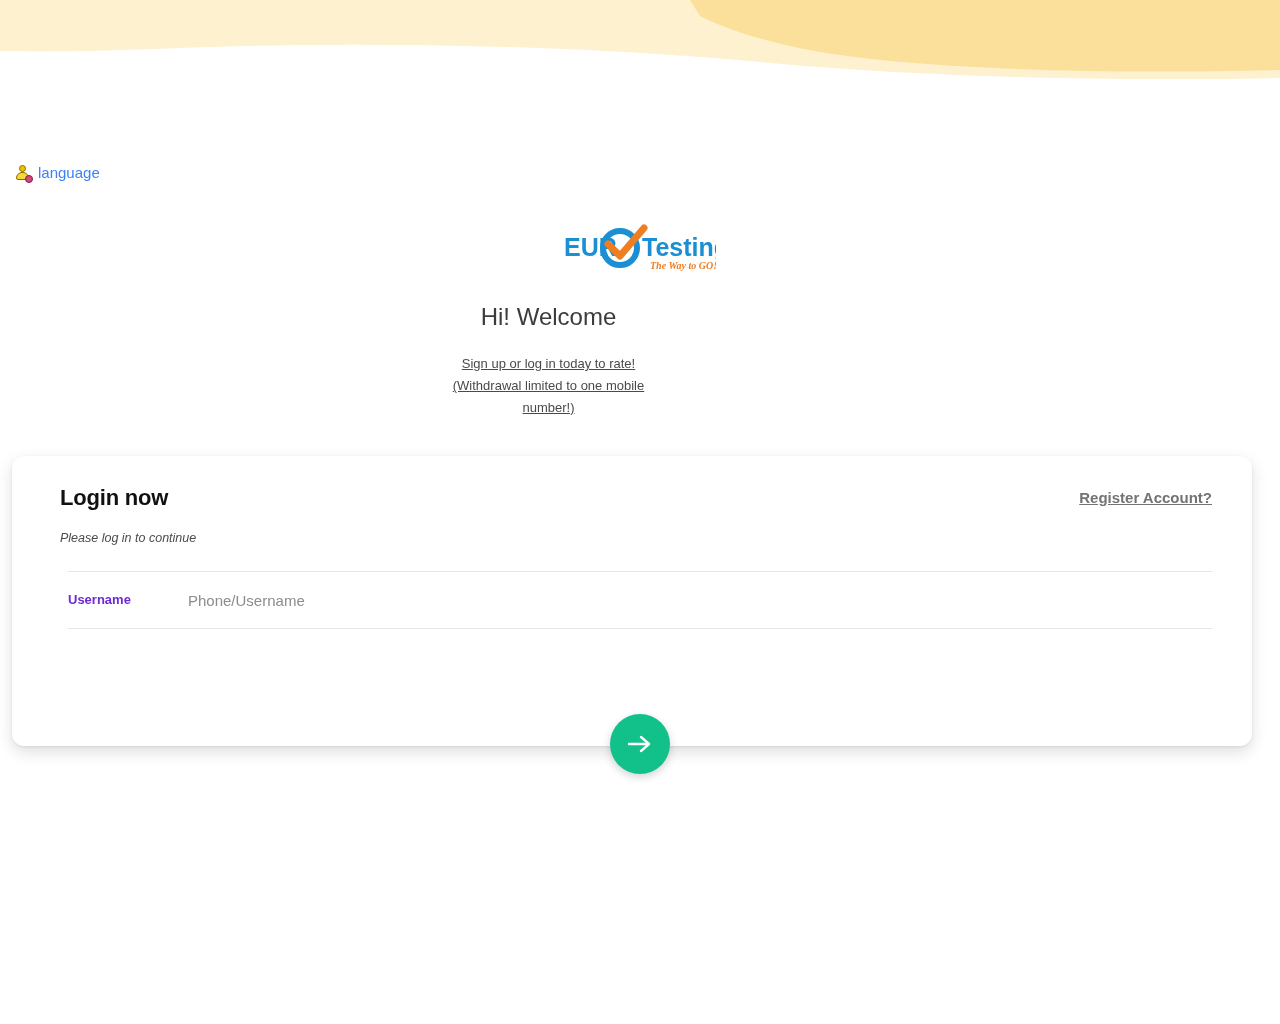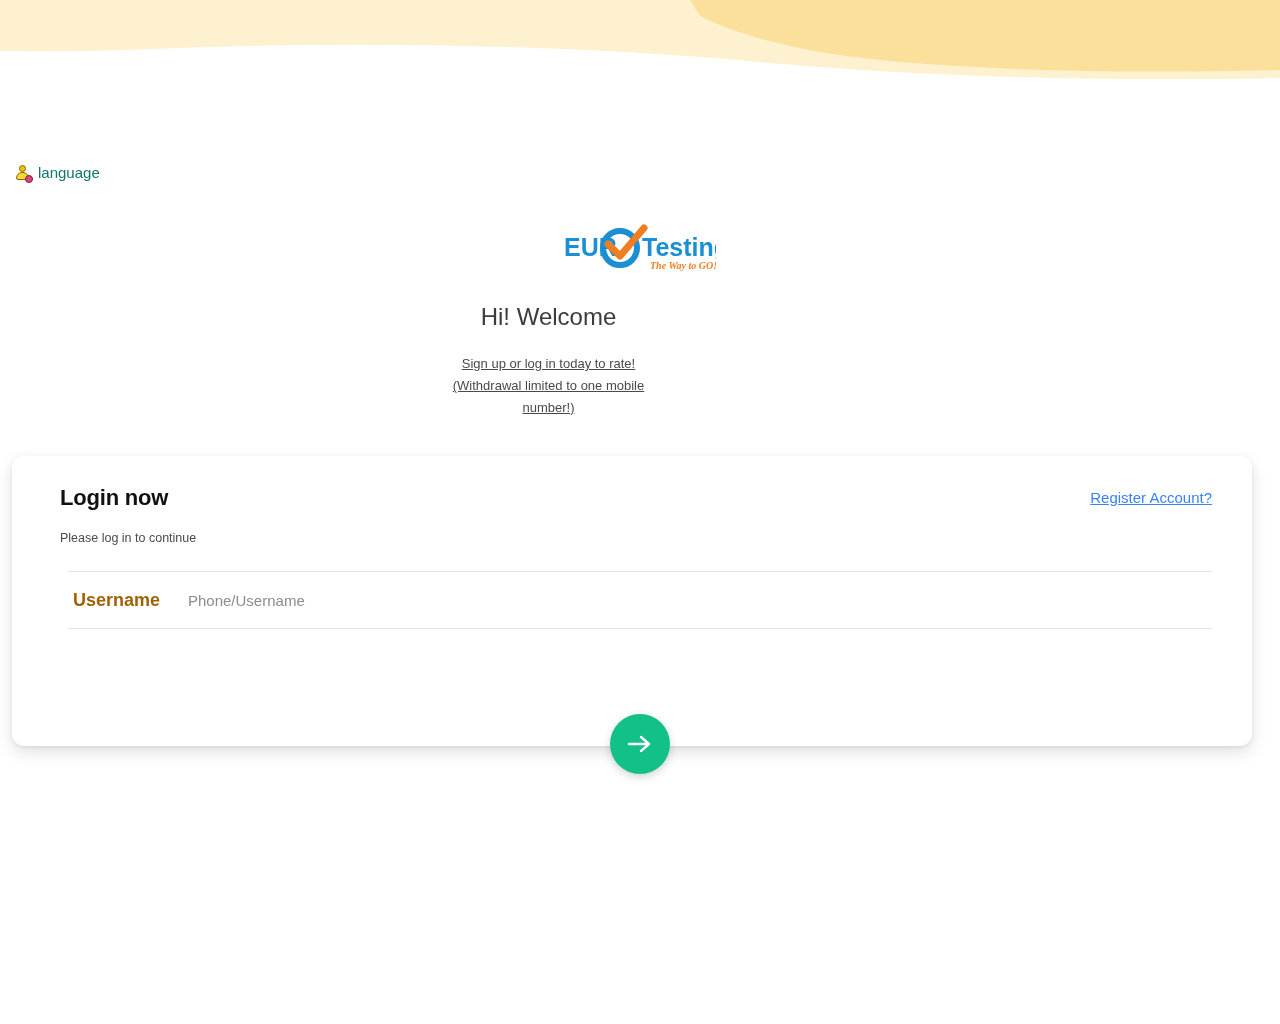--- a/index.html
+++ b/index.html
@@ -68,21 +68,21 @@
   .lang-icon .badge {
     position: absolute;
     right: -1px; bottom: -1px;
     width: 8px; height: 8px;
     border-radius: 50%;
     background: #d8457a;
     border: 1px solid #7a2145;
   }
   .lang-label {
     font-size: 15px;
-    color: #0f766e;
+    color: #3b82f6;
     line-height: 18px;
     white-space: nowrap;
   }
 
   
   .logo-wrap {
     position: absolute;
     top: 222px;
     left: 0;
     width: 1280px;
@@ -142,54 +142,55 @@
     color: #111111;
     line-height: 28px;
     margin: 0;
     letter-spacing: -0.2px;
   }
   .card-subtitle {
     margin-top: 18px;
     font-size: 12.5px;
     color: #4b4b4b;
     line-height: 16px;
+    font-style: italic;
   }
   .register-link {
     position: absolute;
     right: 40px;
     top: 33px;
     font-size: 15px;
-    color: #3b82f6;
+    color: #737373;
     text-decoration: underline;
     cursor: pointer;
     white-space: nowrap;
+    font-weight: bold;
   }
 
   
   .form {
     position: absolute;
     top: 571px;
     left: 68px;
     width: 1144px;
   }
   .field-row {
     position: relative;
     display: flex;
     align-items: center;
     height: 58px;
     border-top: 1px solid #e7e7e7;
   }
   .field-row:last-child { border-bottom: 1px solid #e7e7e7; }
   .field-label {
     width: 92px;
     flex: 0 0 92px;
-    text-align: right;
-    font-size: 18px;
+    font-size: 13px;
     font-weight: 700;
-    color: #a16207;
+    color: #6d28d9;
     padding-right: 0;
     line-height: 16px;
   }
   .field-input {
     flex: 1 1 auto;
     margin-left: 28px;
     border: none;
     outline: none;
     background: transparent;
     font-family: "Liberation Sans", sans-serif;

